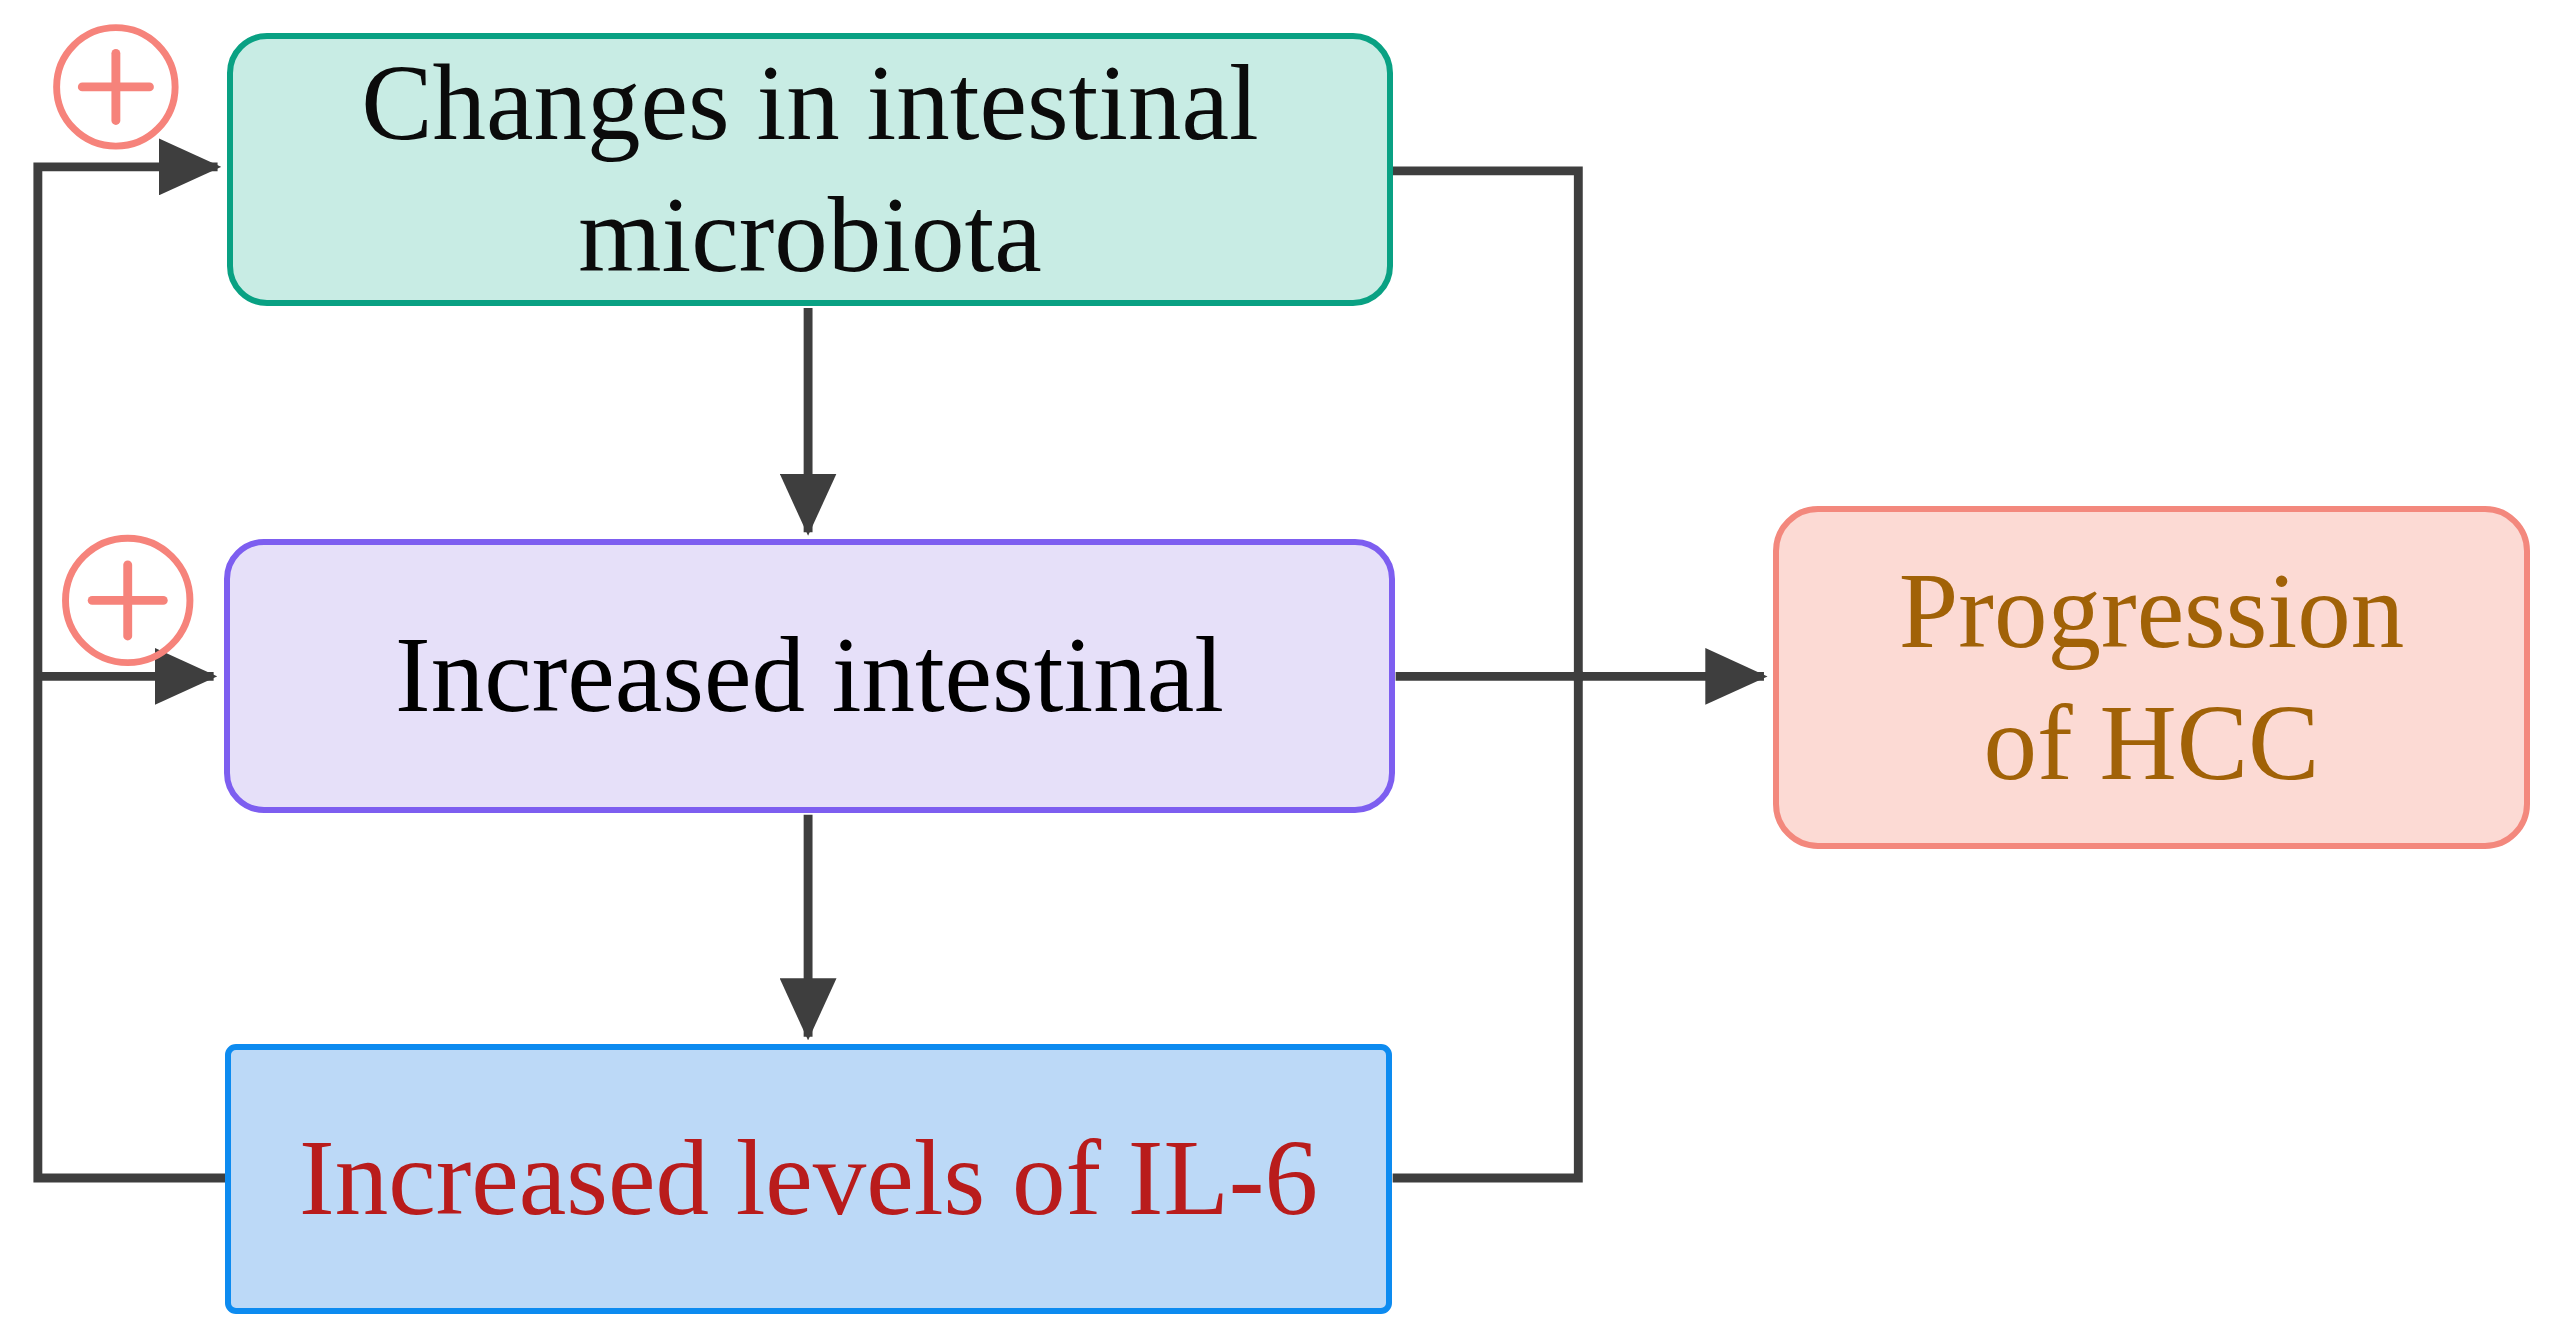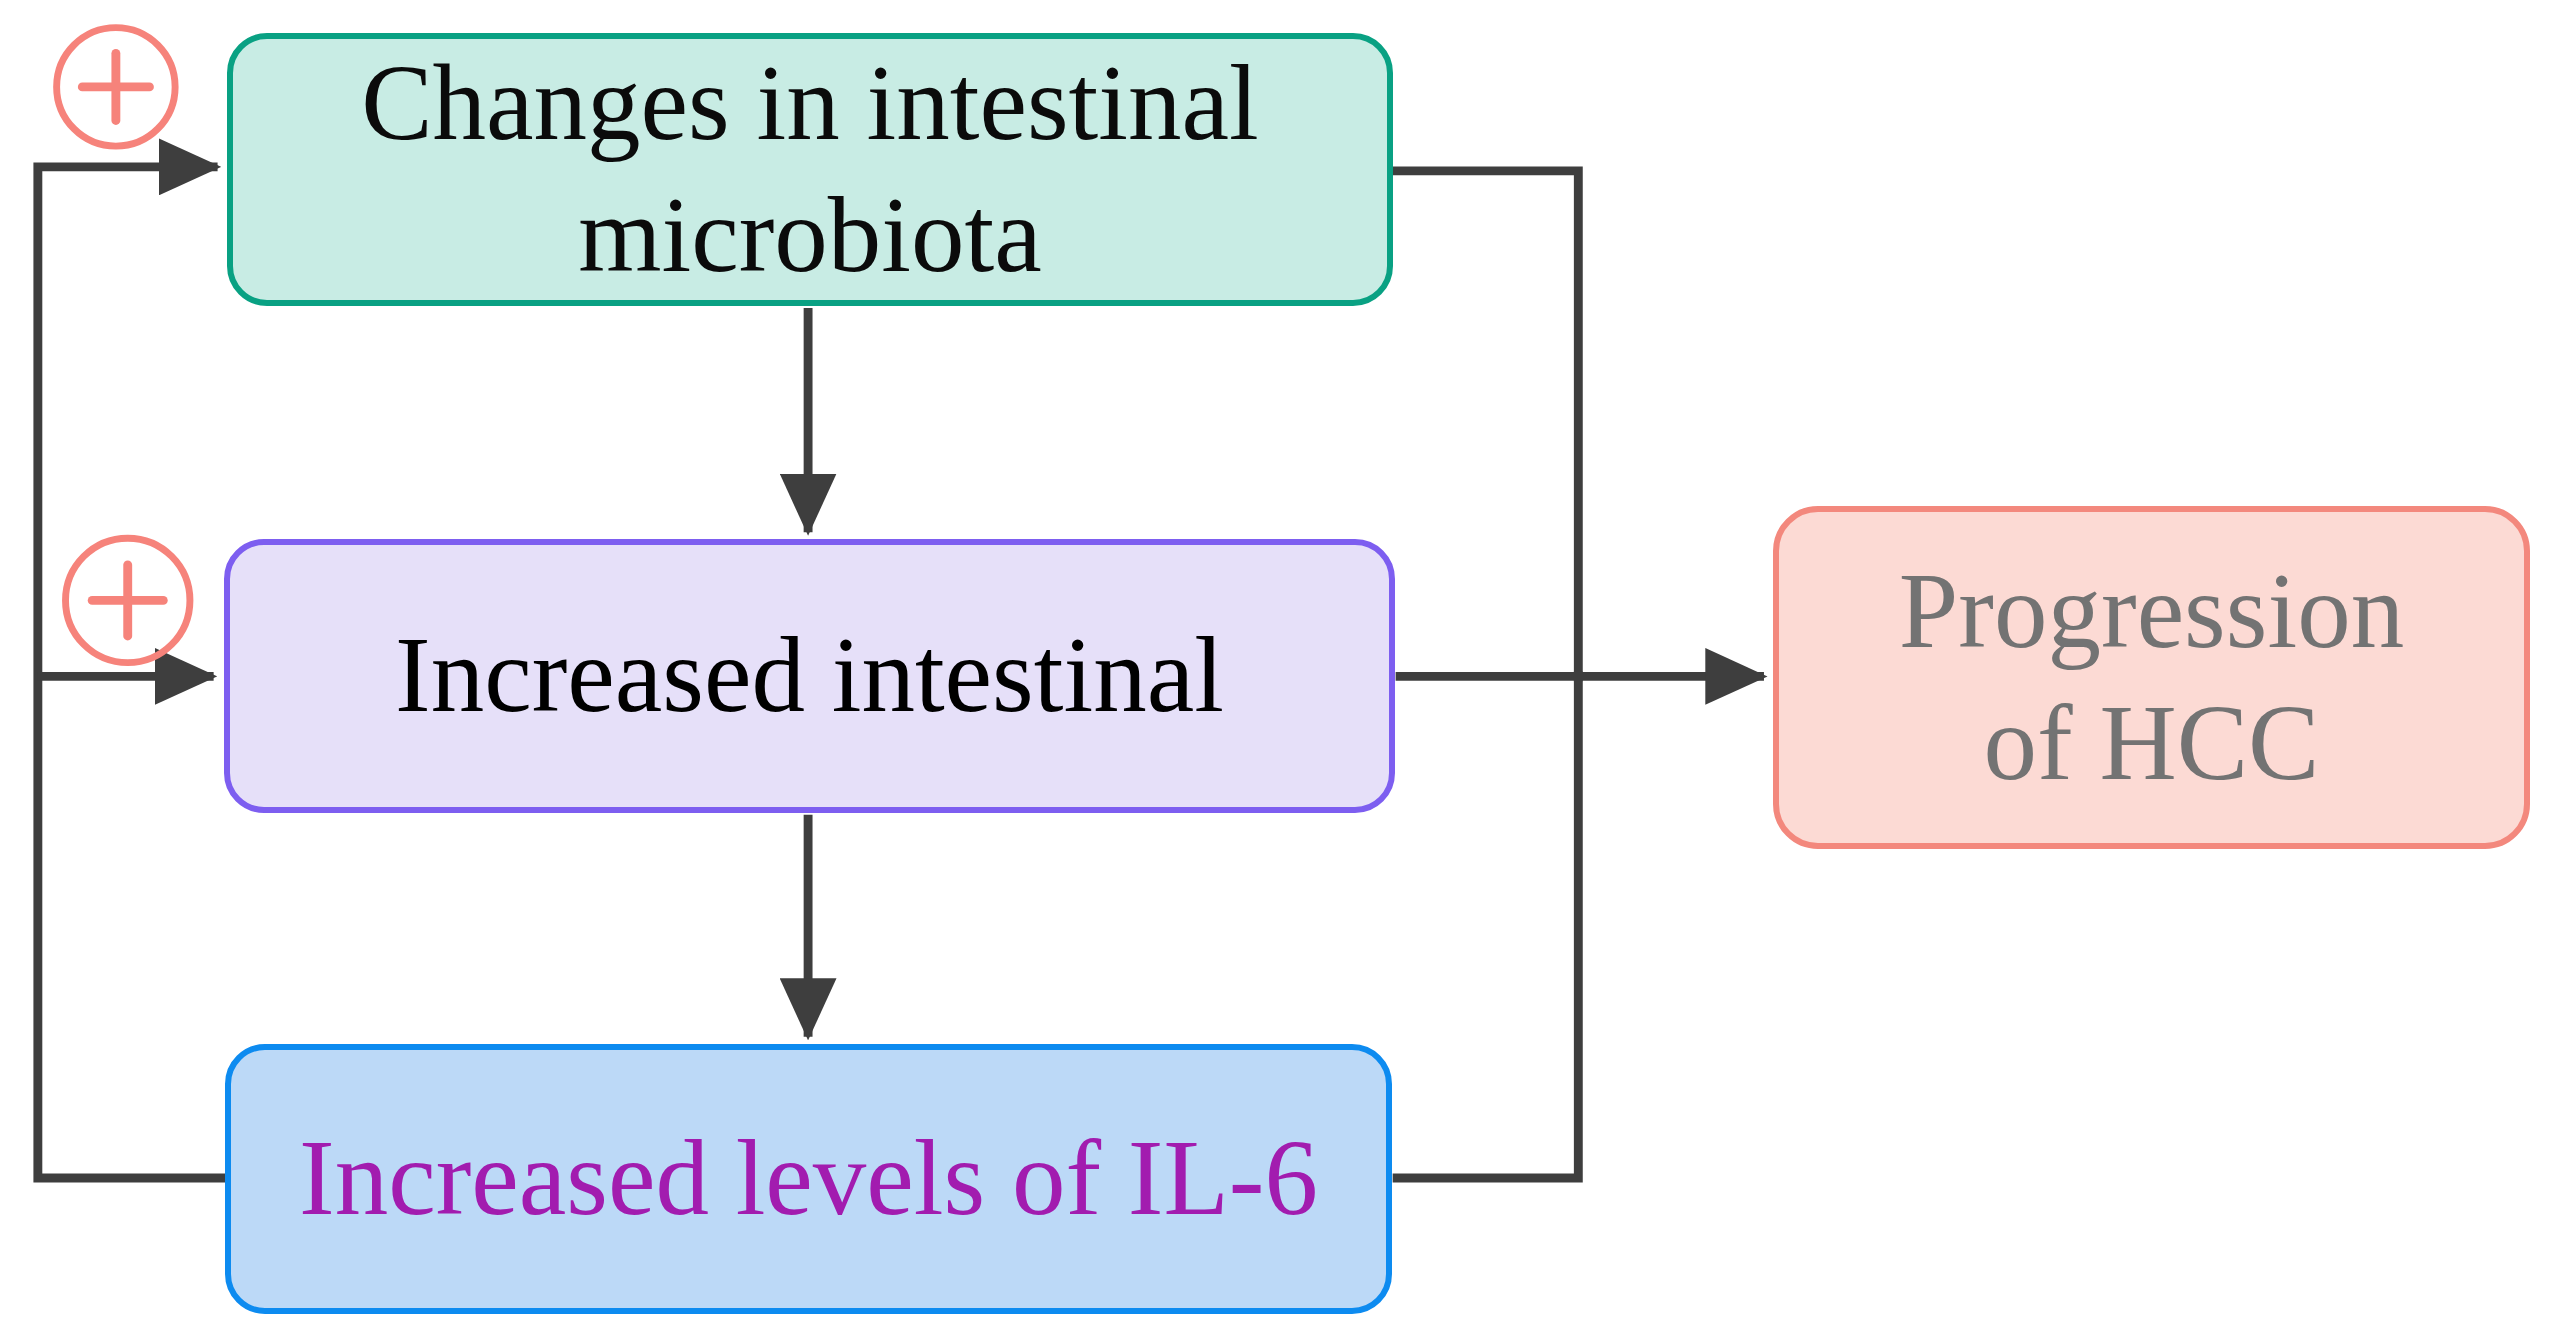--- a/index.html
+++ b/index.html
@@ -106,23 +106,23 @@
 
   <div class="node node-microbiota" style="background-color: rgb(200, 236, 228); border-color: rgb(9, 161, 131); color: rgb(11, 11, 11);">
     <span class="line">Changes in intestinal</span>
     <span class="line">microbiota</span>
   </div>
 
   <div class="node node-permeability" style="background-color: rgb(230, 224, 249); border-color: rgb(125, 94, 240); color: #000000;">
     <span class="line">Increased intestinal</span>
   </div>
 
-  <div class="node node-il6" style="background-color: rgb(188, 217, 247); border-color: rgb(13, 139, 240); color: #a21caf;">
+  <div class="node node-il6" style="background-color: rgb(188, 217, 247); border-color: rgb(13, 139, 240); color: #b91c1c; border-radius: 11px;">
     <span class="line">Increased levels of IL-6</span>
   </div>
 
-  <div class="node node-hcc" style="background-color: rgb(252, 218, 212); border-color: rgb(243, 136, 125); color: #737373;">
+  <div class="node node-hcc" style="background-color: rgb(252, 218, 212); border-color: rgb(243, 136, 125); color: #a16207;">
     <span class="line">Progression</span>
     <span class="line">of HCC</span>
   </div>
 
 </div>
 
 
 </body></html>

